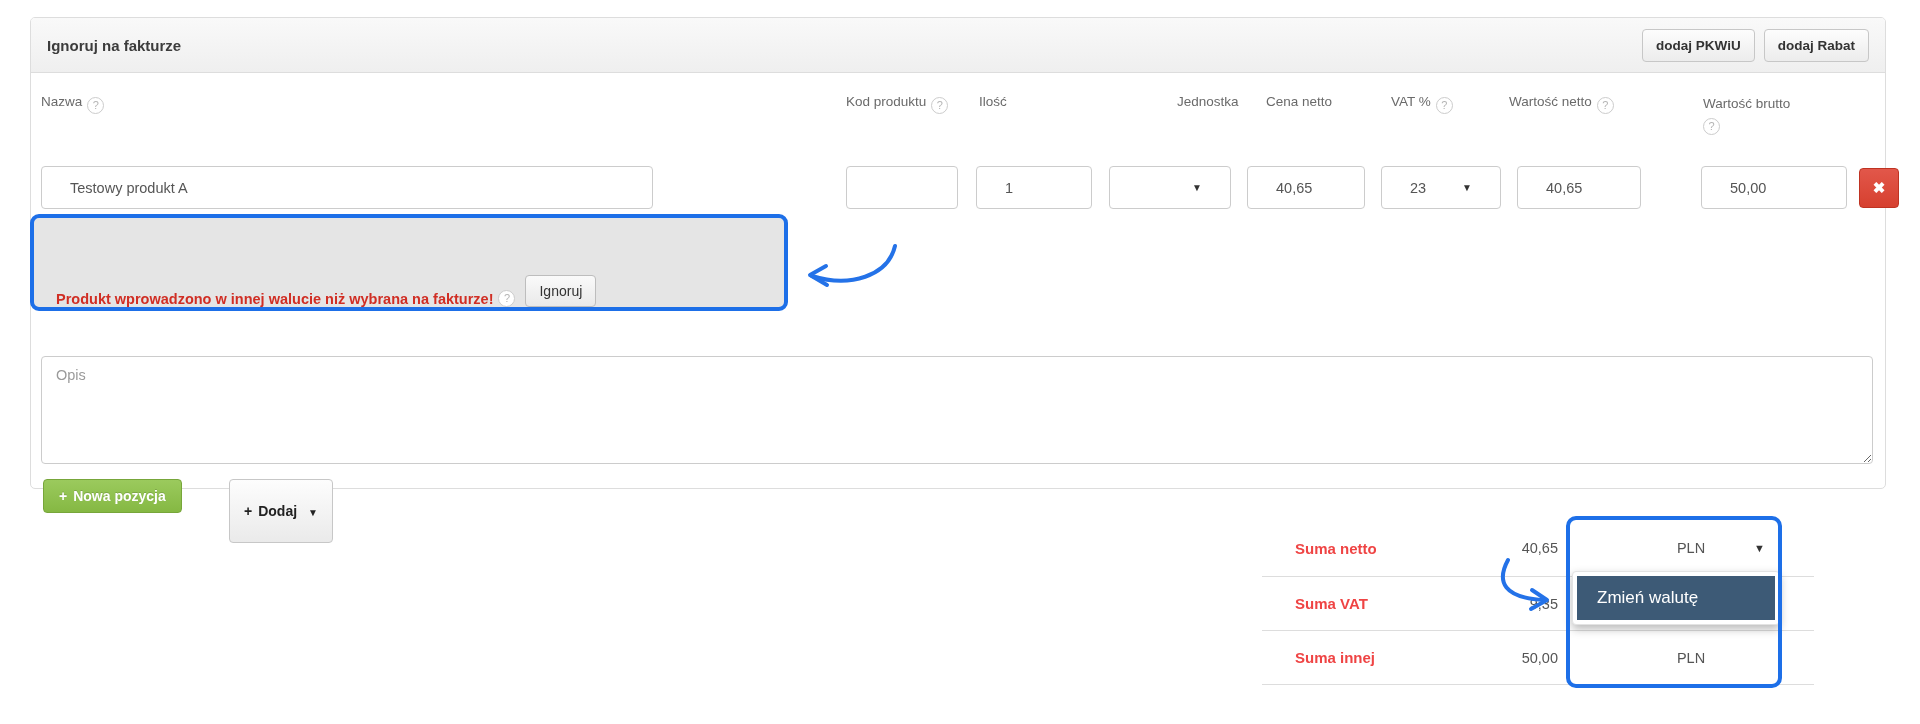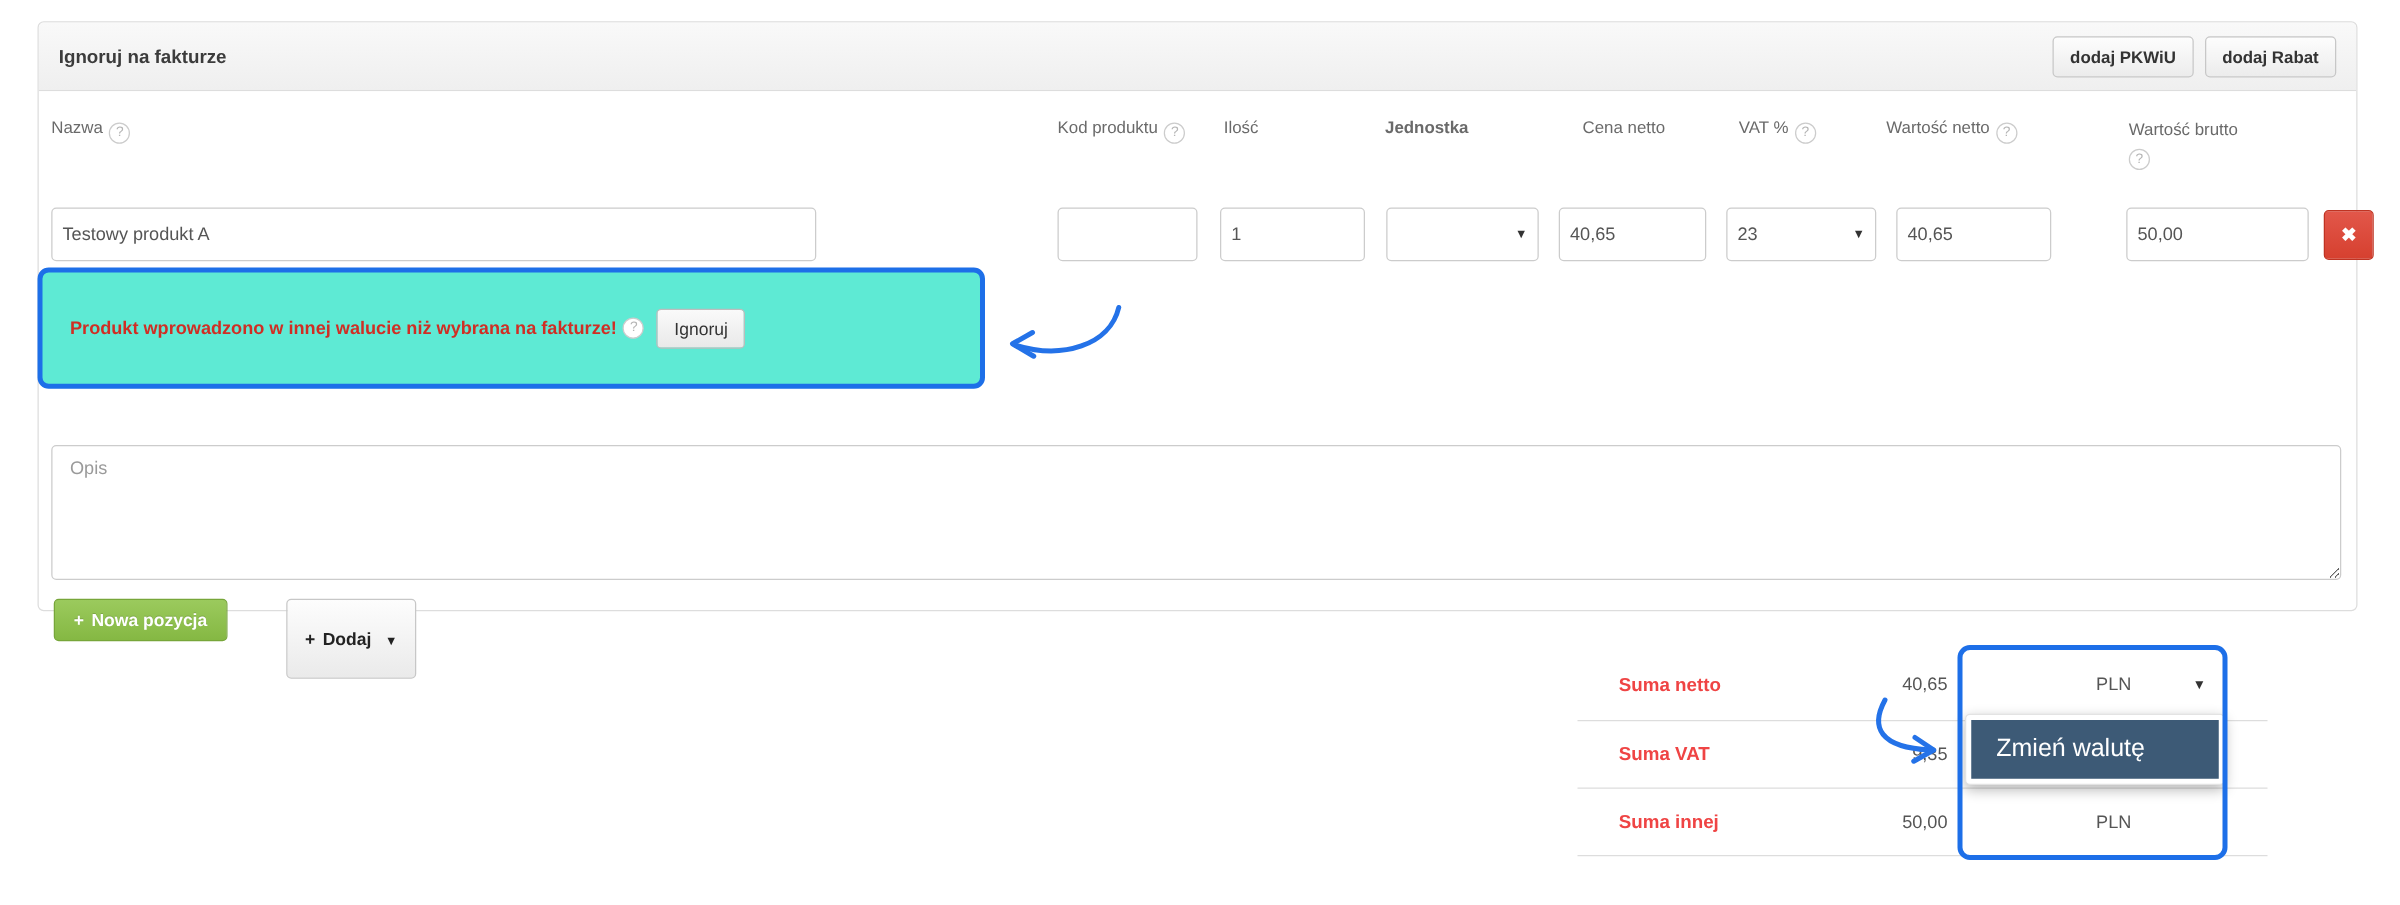--- a/index.html
+++ b/index.html
@@ -21,32 +21,32 @@
 
   
   .col-h { position:absolute; top:76px; font-size:13.5px; color:#6a6a6a; white-space:nowrap; }
   .help { display:inline-block; width:17px; height:17px; border-radius:50%;
     border:1px solid #ccc; background:#fff; color:#b5b5b5; font-size:11px;
     line-height:15px; text-align:center; vertical-align:-3px; margin-left:5px; }
 
   
   .inp { position:absolute; top:148px; height:43px; border:1px solid #ccc;
     border-radius:4px; background:#fff; font-size:14.5px; color:#555;
-    padding:0 8px; font-family:inherit; }
+    padding:0 28px; font-family:inherit; }
   .sel { display:flex; align-items:center; }
   .sel .caret { margin-left:auto; font-size:10px; color:#333; }
   .del-btn { position:absolute; left:1828px; top:150px; width:40px; height:40px;
     background:linear-gradient(#e2574a,#d6402f); border:1px solid #bf3322;
     border-radius:4px; color:#fff; font-size:15px; font-weight:bold;
     display:flex; align-items:center; justify-content:center; cursor:pointer; }
 
   
   .warning { position:absolute; left:-1px; top:196px; width:758px; height:97px;
-    background:#5eead4; border:4px solid #1d6fe8; border-radius:9px;
-    display:flex; align-items:center; padding-left:22px; z-index:3; }
+    background:#e5e5e5; border:4px solid #1d6fe8; border-radius:9px;
+    display:flex; align-items:flex-end; padding-left:22px; z-index:3; }
   .warning-text { color:#d02e24; font-size:14.5px; font-weight:bold; }
   .ignore-btn { background:linear-gradient(#fafafa,#e9e9e9); border:1px solid #bdbdbd;
     border-radius:4px; color:#333; font-size:14px; padding:7px 13px;
     margin-left:10px; cursor:pointer; }
 
   
   .desc { position:absolute; left:10px; top:338px; width:1832px; height:108px;
     border:1px solid #ccc; border-radius:4px; resize:both;
     font-family:inherit; font-size:14.5px; color:#555; padding:10px 14px; }
   .desc::placeholder { color:#9a9a9a; }
@@ -72,21 +72,21 @@
   .sum-value { position:absolute; left:176px; width:120px; text-align:right;
     font-size:14.5px; color:#555; }
   .sum-cur { position:absolute; left:306px; width:246px; text-align:center;
     font-size:14.5px; color:#555; cursor:pointer; }
   .sum-caret { position:absolute; left:492px; font-size:11px; color:#333; cursor:pointer; }
 
   
   .dropdown { position:absolute; left:1572px; top:571px; width:208px; z-index:4;
     background:#fff; border:1px solid #e3e3e3; border-radius:4px; padding:4px;
     box-shadow:0 4px 10px rgba(0,0,0,.28); }
-  .dropdown-item { background:#3d5a76; color:#fff; font-size:20px;
+  .dropdown-item { background:#3d5a76; color:#fff; font-size:17px;
     padding:12px 0 12px 20px; cursor:pointer; }
 
   
   .annot-box { position:absolute; left:1566px; top:516px; width:216px; height:172px;
     border:4px solid #1d6fe8; border-radius:10px; z-index:5; pointer-events:none; }
   .arrow-svg { position:absolute; z-index:6; pointer-events:none; }
 </style>
 </head>
 <body>
 
@@ -100,21 +100,21 @@
     </span>
   </div>
 
   <span class="col-h" style="left:10px;">
     <span>Nazwa</span><span class="help">?</span>
   </span>
   <span class="col-h" style="left:815px;">
     <span>Kod produktu</span><span class="help">?</span>
   </span>
   <span class="col-h" style="left:948px;">Ilość</span>
-  <span class="col-h" style="left:1077px;font-weight:bold;">Jednostka</span>
+  <span class="col-h" style="left:1146px;">Jednostka</span>
   <span class="col-h" style="left:1235px;">Cena netto</span>
   <span class="col-h" style="left:1360px;">
     <span>VAT %</span><span class="help">?</span>
   </span>
   <span class="col-h" style="left:1478px;">
     <span>Wartość netto</span><span class="help">?</span>
   </span>
   <span class="col-h" style="left:1672px; line-height:19px;">
     <span>Wartość brutto</span><br>
     <span class="help" style="margin-left:0;">?</span>

